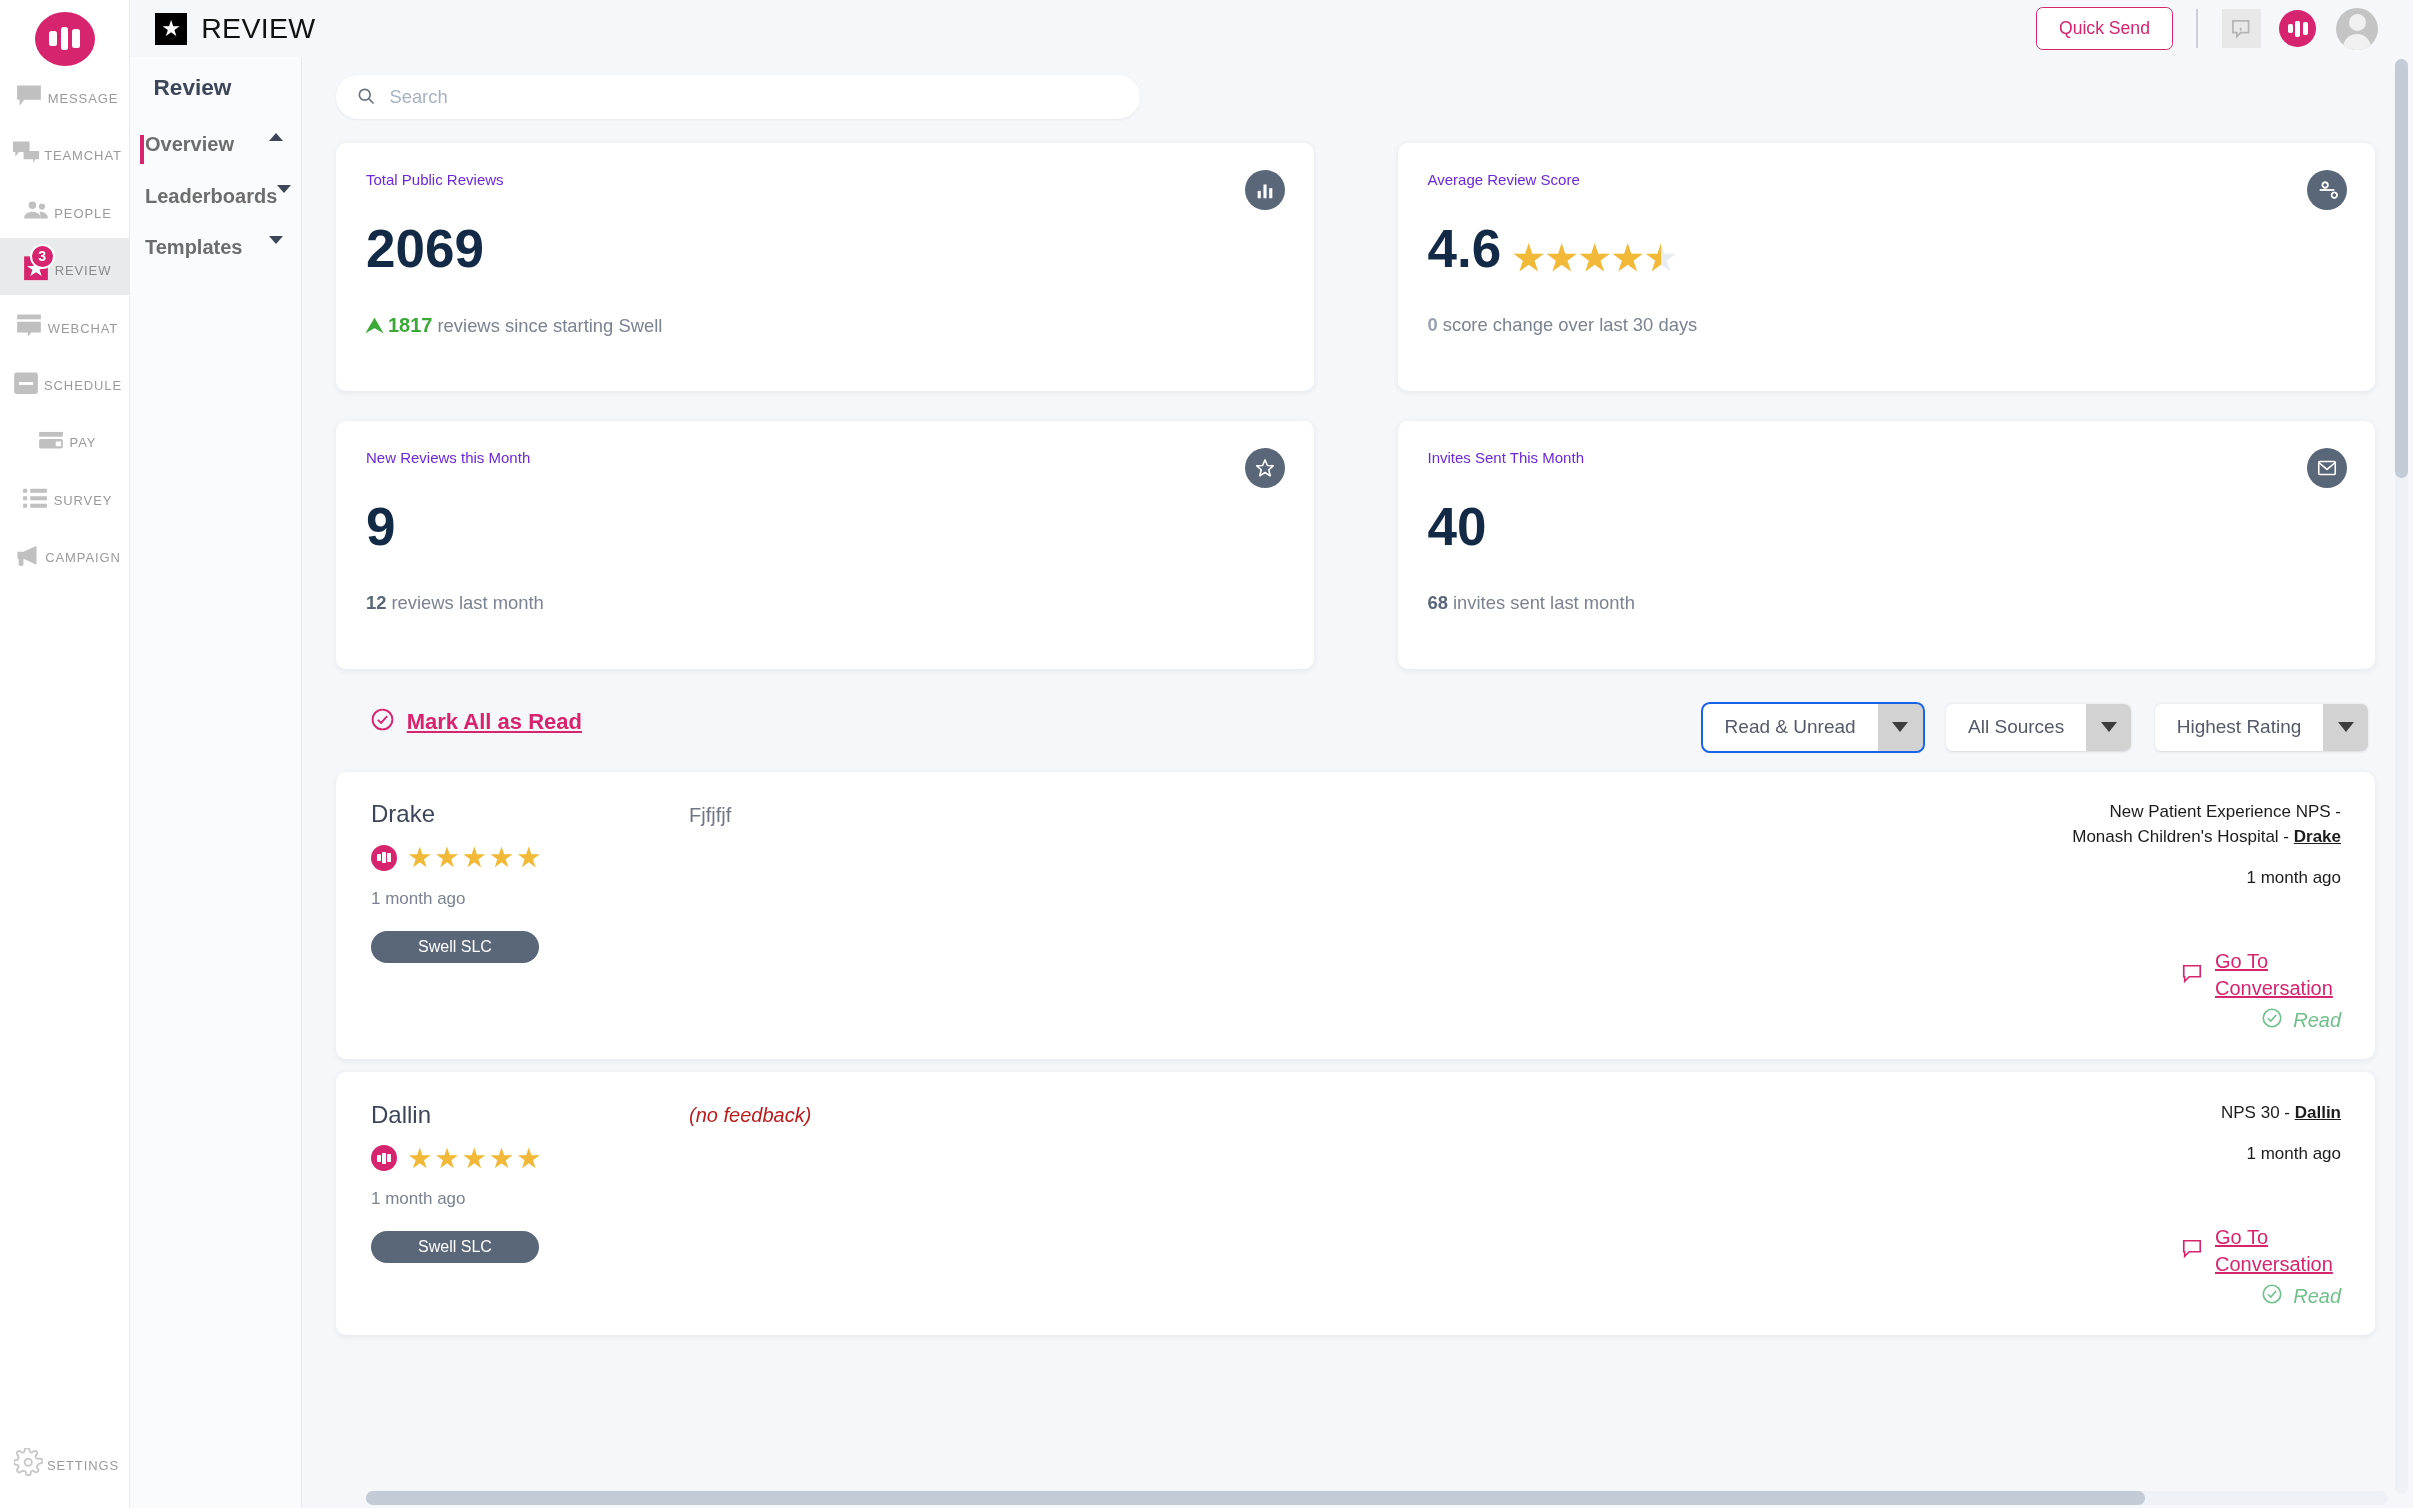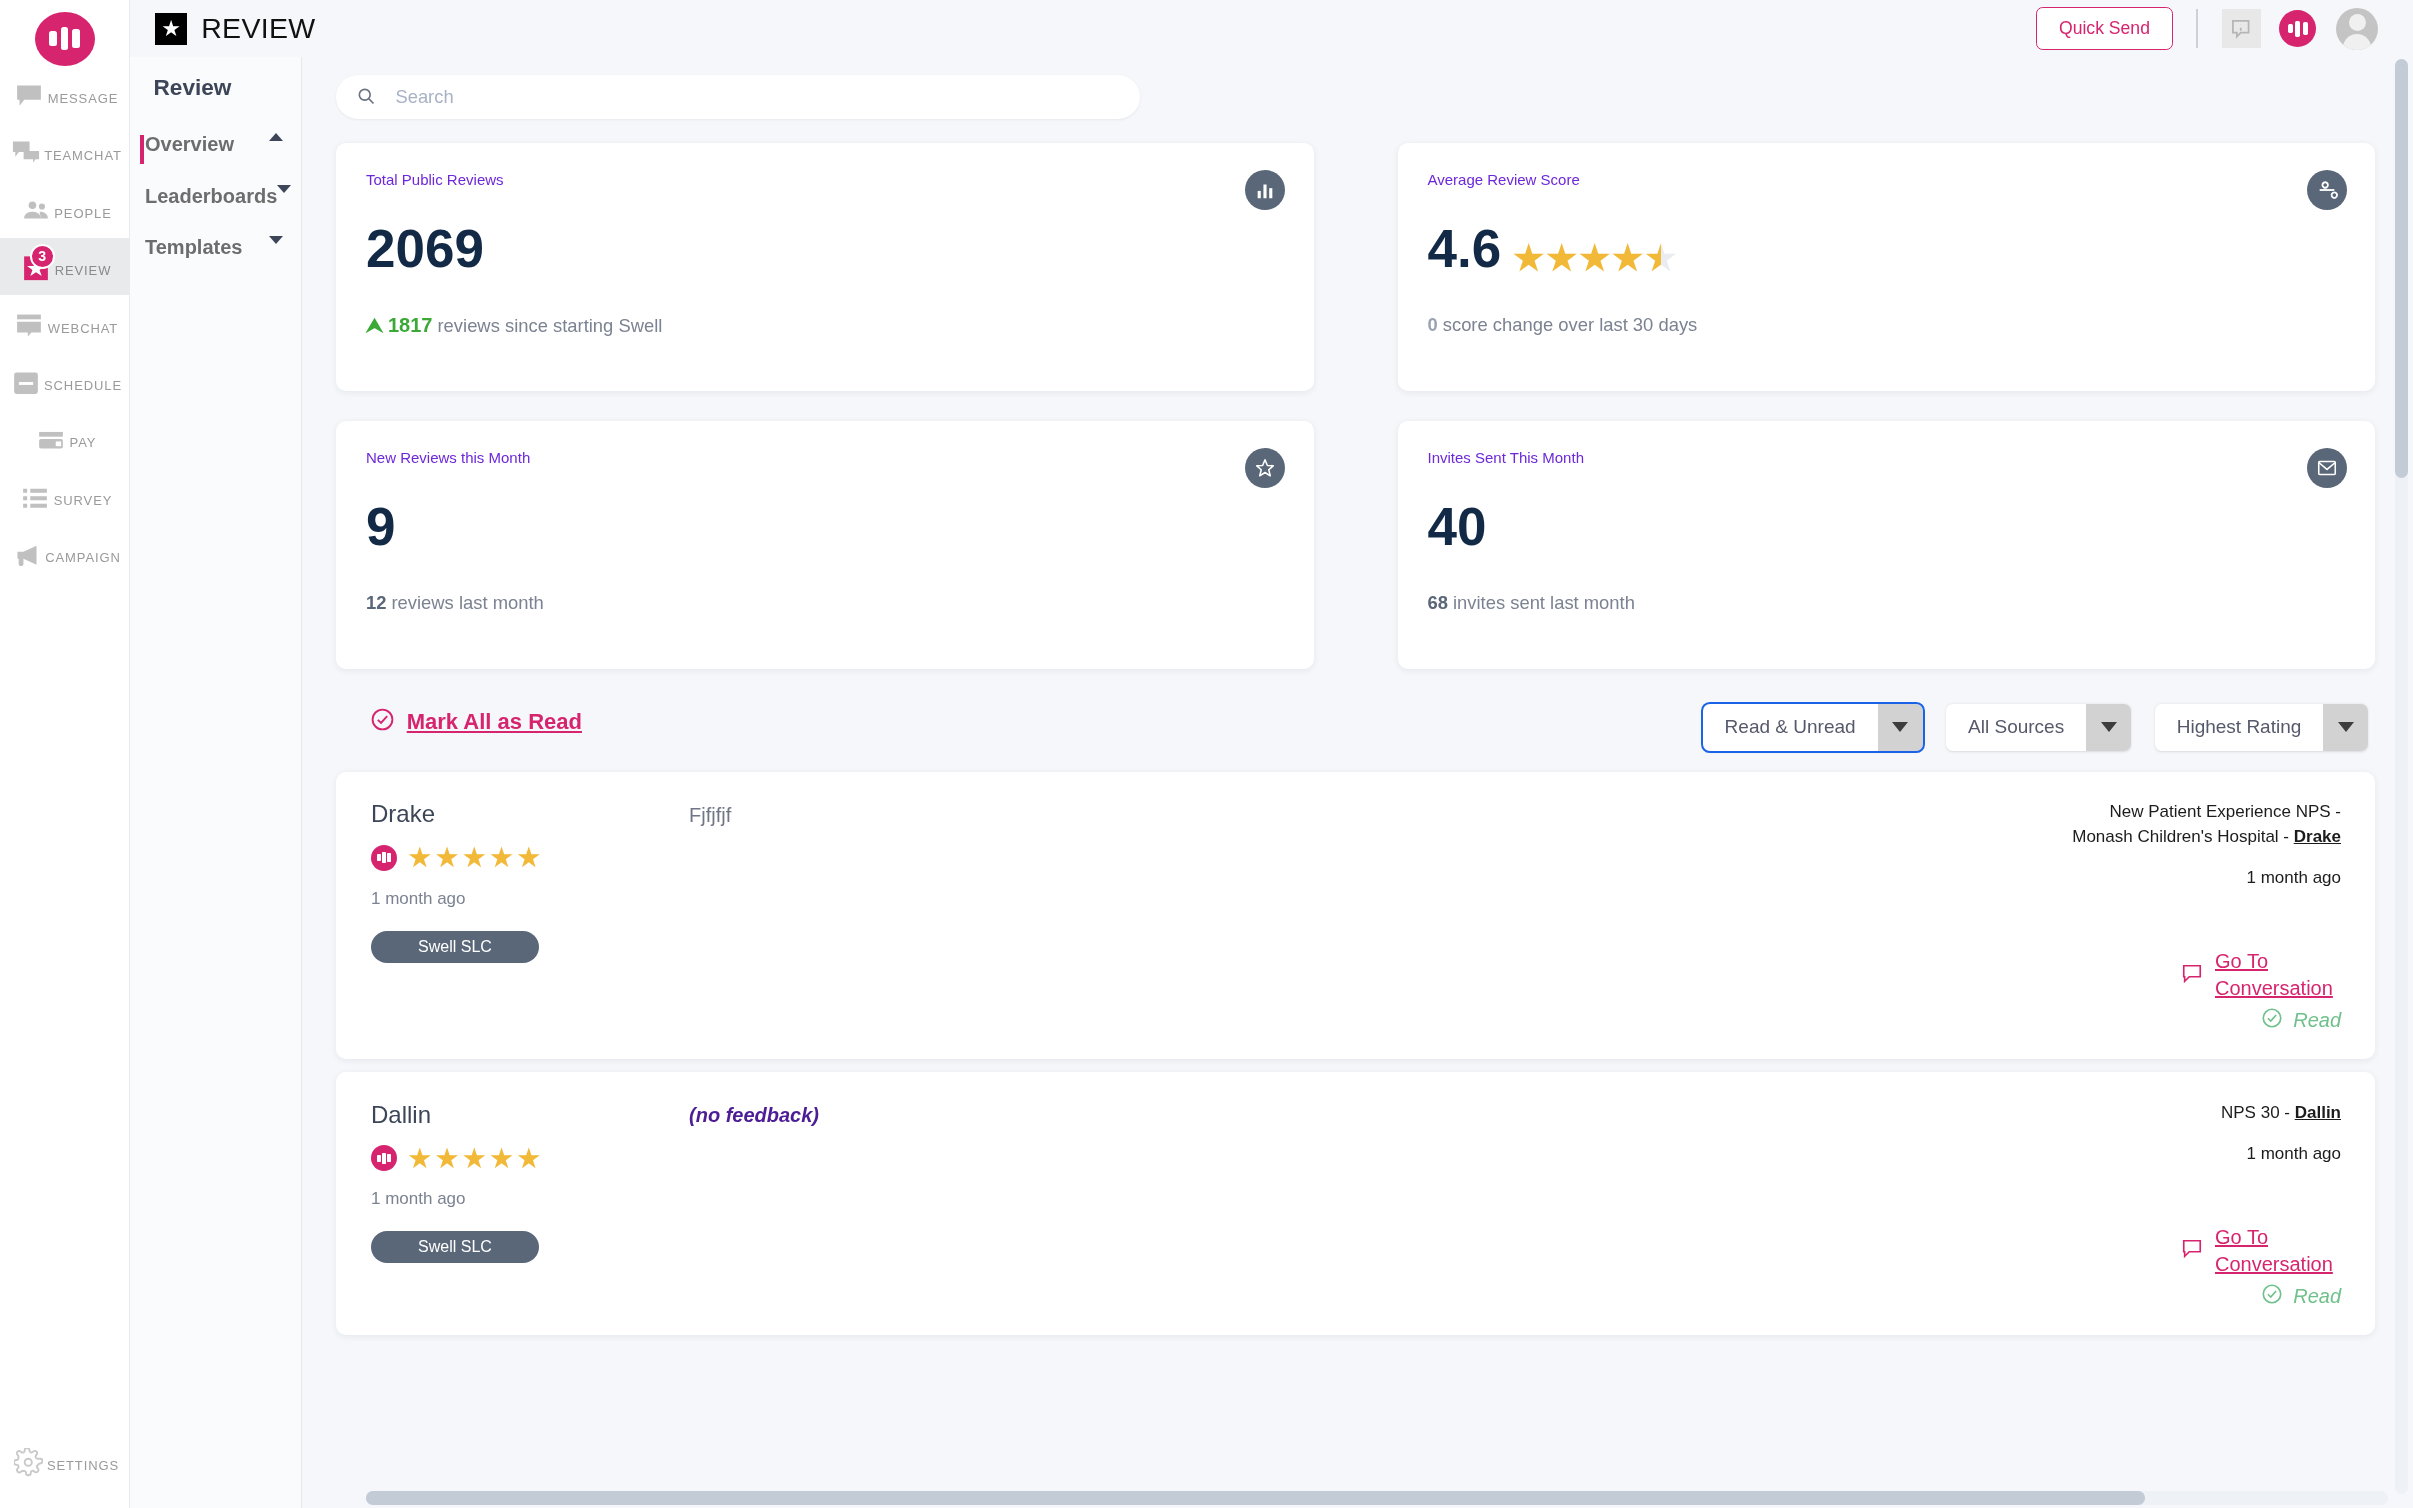--- a/index.html
+++ b/index.html
@@ -123,21 +123,21 @@
   }
   .sn-sub div.on { color: #d6246e; }
 
   
   .content {
     flex: 1; min-width: 0; background: #f5f7fa; padding: 18.4px 38px 0 34px;
     overflow: hidden; position: relative;
   }
   .searchwrap {
     background:#fff; border-radius:22px; height: 44px; width: 804px;
-    display:flex; align-items:center; padding: 0 20px; box-shadow: 0 0.8px 2.5px rgba(0,0,0,.07); gap: 6px;
+    display:flex; align-items:center; padding: 0 20px; box-shadow: 0 0.8px 2.5px rgba(0,0,0,.07);
   }
   .searchwrap input {
     border:0; outline:0; flex:1; font-size:18.4px; margin-left: 13.4px;
     font-family:"Liberation Sans", sans-serif; color:#4a5568;
   }
   .searchwrap input::placeholder { color: #a8b2c4; }
 
   .cards { display: grid; grid-template-columns: 1fr 1fr; gap: 30px 84px; margin-top: 23.5px; }
   .card {
     background:#fff; border-radius:10px; padding: 28.5px 30px 25px;
@@ -202,21 +202,21 @@
   .rv-srcdot i:nth-child(2){height:11px;}
   .rv-srcdot i:nth-child(3){height:8.4px;}
   .rv-stars .star { font-size: 28.5px; }
   .rv-ago { font-size: 17px; color:#7b8291; margin-top: 17px; }
   .pill {
     margin-top: 22px; background:#5a6779; color:#fff; border-radius:17px;
     width: 168px; height: 32px; display:flex;align-items:center;justify-content:center;
     font-size: 16px; cursor:pointer;
   }
   .rv-mid { flex: 1; font-size: 20px; color:#6f7684; padding-top: 3.4px; min-width:0; }
-  .rv-mid.empty { font-style: italic; color:#4c1d95;font-weight:bold; }
+  .rv-mid.empty { font-style: italic; color:#b91c1c; }
   .rv-right { width: 277px; flex: 0 0 277px; text-align: right; }
   .rv-meta { font-size: 17px; color:#1c1c1c; line-height: 1.45; }
   .rv-meta b { text-decoration: underline; }
   .rv-metaago { font-size: 17px; color:#1c1c1c; margin-top: 18.4px; }
   .rv-actions { display:flex; justify-content:flex-end; align-items:center; gap: 11.7px; margin-top: 60px; }
   .rv-goto { color:#d6246e; font-size:20px; text-decoration: underline; line-height:1.35;
      width: 126px; text-align:left; cursor:pointer; }
   .rv-read { display:flex; align-items:center; justify-content:flex-end; gap:10px;
      color:#6fc08a; font-size:20px; font-style: italic; margin-top: 5px; }
 

